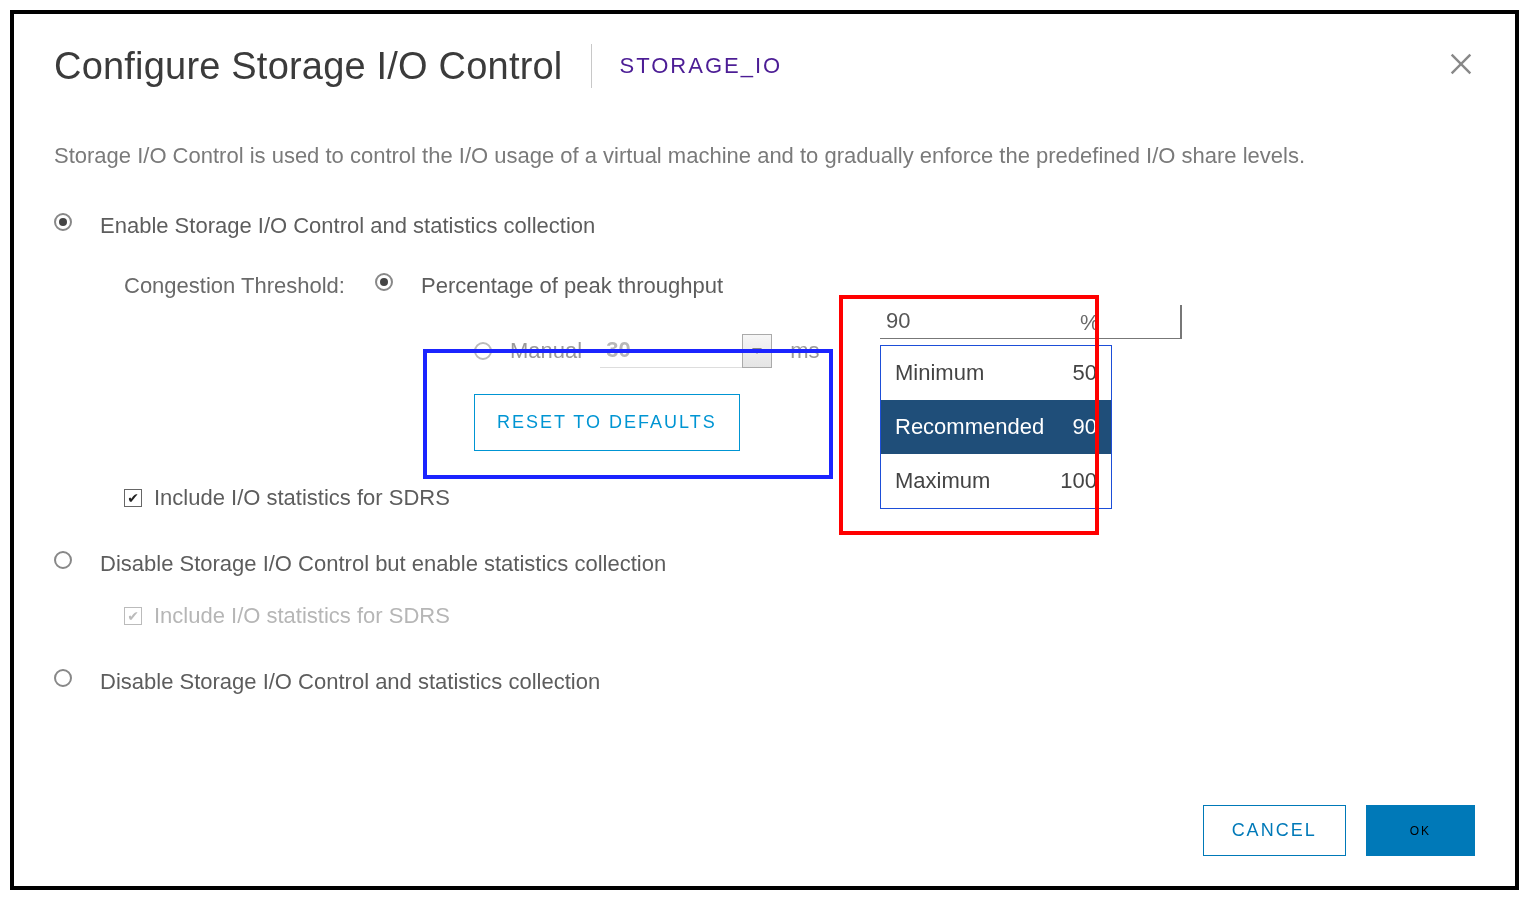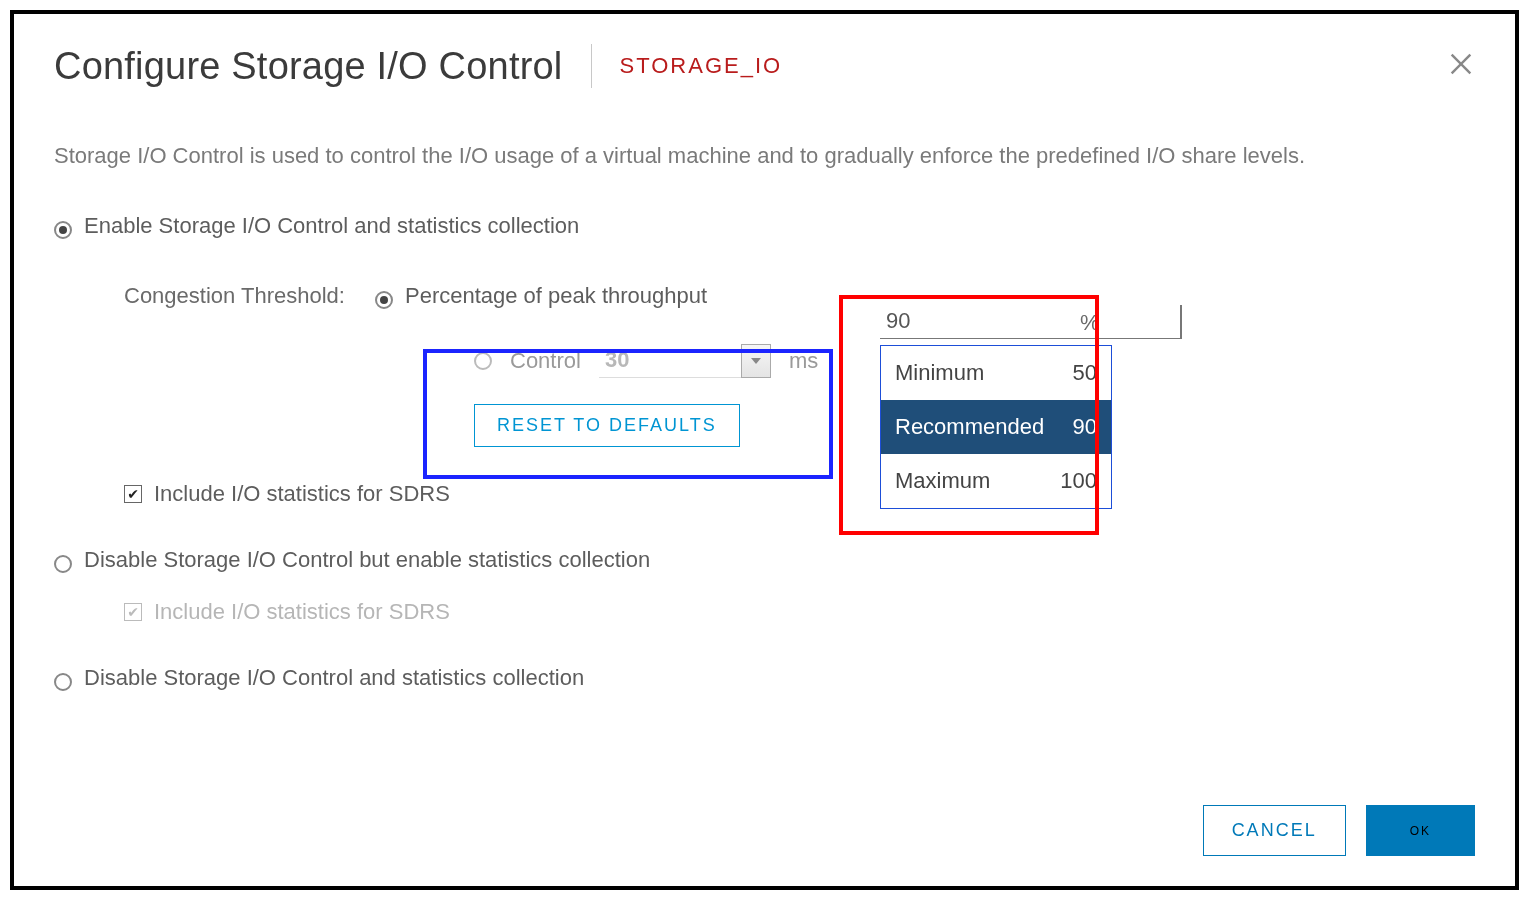--- a/index.html
+++ b/index.html
@@ -33,21 +33,21 @@
   }
   .vsep {
     width: 1px;
     height: 44px;
     background: #c8c8c8;
   }
   .subtitle {
     font-size: 22px;
     font-weight: 400;
     letter-spacing: 2px;
-    color: #b91c1c;
+    color: #4c1d95;
   }
   .close-x {
     position: absolute;
     top: 36px;
     right: 40px;
     width: 28px;
     height: 28px;
     cursor: pointer;
   }
   .close-x svg { width: 28px; height: 28px; }
@@ -62,22 +62,22 @@
   }
 
   .body {
     margin-top: 40px;
     font-size: 22px;
     color: #5d5d5d;
   }
 
   .opt-row {
     display: flex;
-    align-items: flex-end;
-    gap: 12px;
+    align-items: flex-start;
+    gap: 28px;
     font-weight: 300;
   }
   .radio {
     width: 18px; height: 18px;
     border: 2px solid #888;
     border-radius: 50%;
     display: inline-flex;
     align-items: center;
     justify-content: center;
     box-sizing: border-box;
@@ -101,21 +101,21 @@
     color: #222;
   }
   .checkbox.disabled { color: #bbb; border-color: #bbb; }
 
   .indented-1 { margin-left: 70px; }
 
   .congestion-row {
     display: flex;
     align-items: center;
     gap: 30px;
-    margin-top: 44px;
+    margin-top: 34px;
   }
   .congestion-label {
     color: #6a6a6a;
     font-weight: 300;
   }
 
   .blue-box {
     border: 4px solid #1b24ff;
     position: absolute;
     left: 409px;
@@ -172,21 +172,21 @@
   .spinner .btn svg { width: 12px; height: 8px; }
 
   .reset-btn {
     margin-top: 26px;
     margin-left: 420px;
     border: 1px solid #0095d3;
     color: #0095d3;
     background: #fff;
     font-size: 18px;
     letter-spacing: 2px;
-    padding: 10px 22px;
+    padding: 17px 22px;
     cursor: pointer;
     font-weight: 400;
   }
 
   .stats-row {
     display: flex;
     align-items: center;
     gap: 12px;
     margin-top: 34px;
     font-weight: 300;
@@ -307,21 +307,21 @@
     <div class="congestion-row indented-1">
       <span class="congestion-label">Congestion Threshold:</span>
       <span class="opt-row">
         <span class="radio selected"></span>
         <span>Percentage of peak throughput</span>
       </span>
     </div>
 
     <div class="manual-row">
       <span class="radio"></span>
-      <span>Control</span>
+      <span>Manual</span>
       <span class="spinner disabled">
         <input class="val" disabled="" value="30" style="">
         <span class="btn">
           <svg viewBox="0 0 12 8">
               <polygon points="1,1 11,1 6,7" fill="#888"></polygon>
             </svg>
         </span>
       </span>
       <span>ms</span>
     </div>

